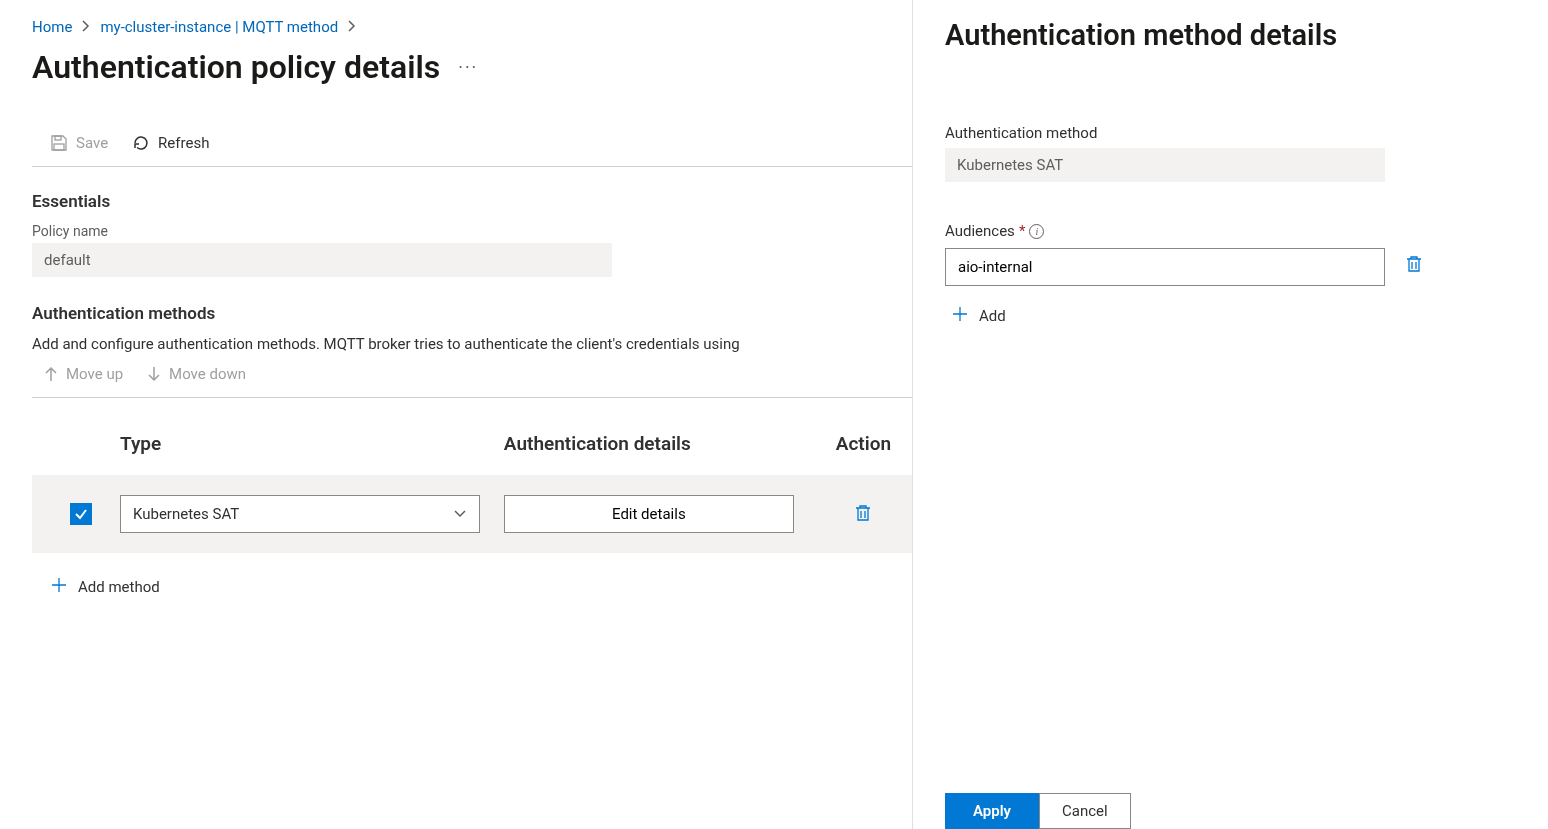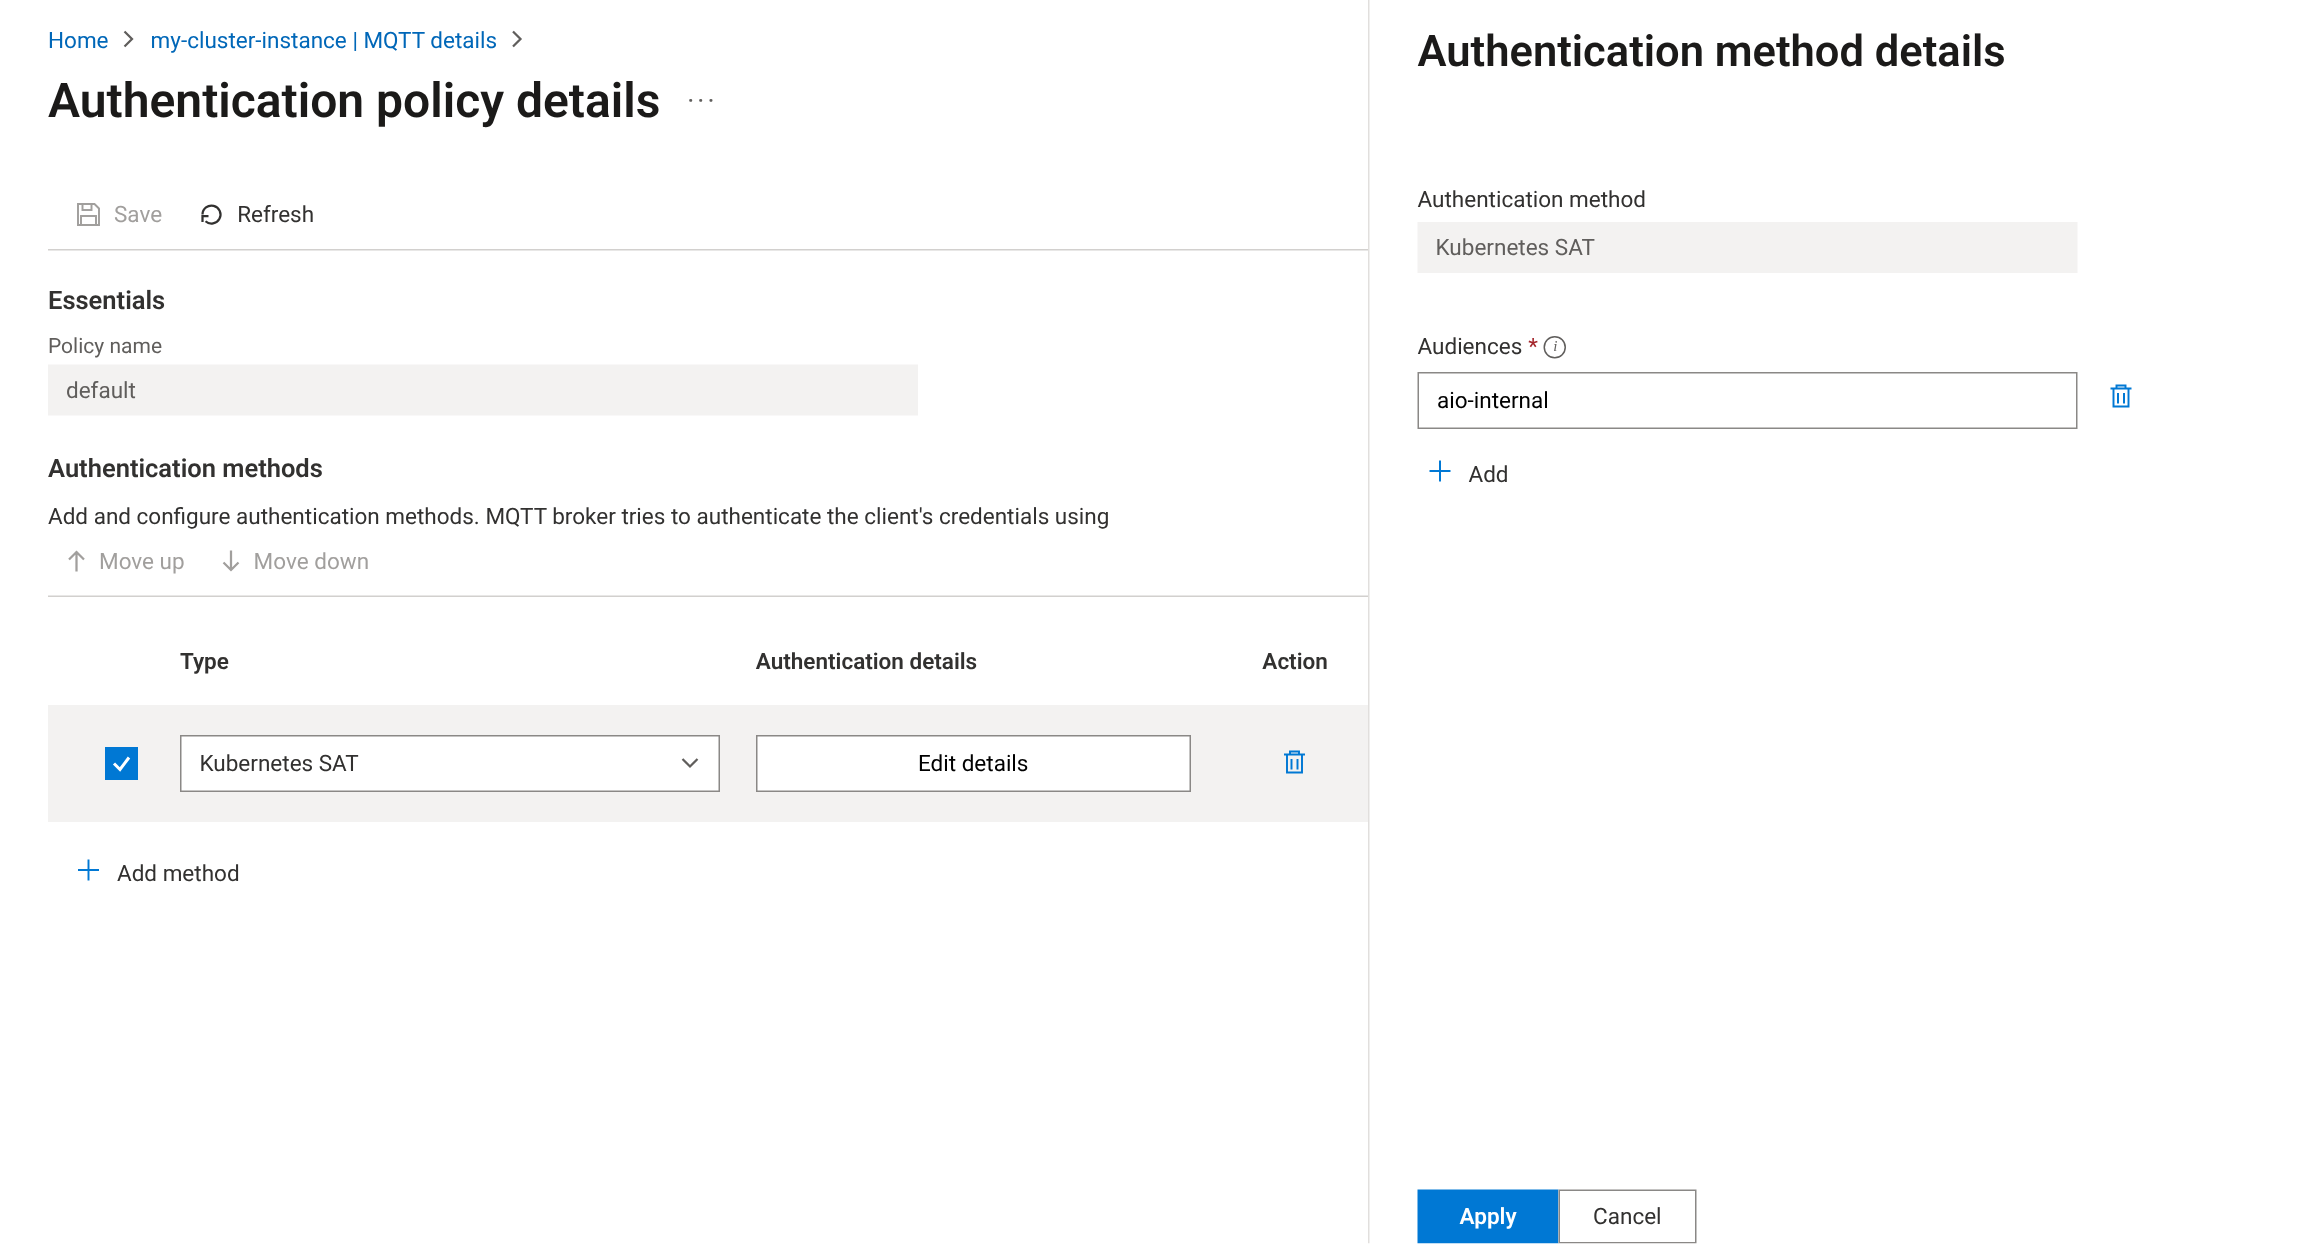--- a/index.html
+++ b/index.html
@@ -133,21 +133,21 @@
       color: #a19f9d;
       cursor: default;
     }
     .table-wrap {
       width: 100%;
     }
     .table-header {
       display: flex;
       padding: 10px 0 20px 0;
       font-weight: 600;
-      font-size: 15px;
+      font-size: 19px;
     }
     .col-check { width: 90px; padding-left: 18px; }
     .col-type { width: 395px; padding-left: 0; }
     .col-auth { width: 320px; text-align: left; }
     .col-action { width: 100px; text-align: center; }
     .table-row {
       display: flex;
       align-items: center;
       background: #f3f2f1;
       padding: 20px 0;
@@ -311,21 +311,21 @@
 
 <div class="container">
   <div class="main-panel">
     <div class="breadcrumb">
       <a>Home</a>
       <span class="sep">
         <svg width="8" height="12" viewBox="0 0 8 12">
             <path d="M1 1 L6 6 L1 11" stroke="#605e5c" stroke-width="1.5" fill="none"></path>
           </svg>
       </span>
-      <a>my-cluster-instance | MQTT details</a>
+      <a>my-cluster-instance | MQTT method</a>
       <span class="sep">
         <svg width="8" height="12" viewBox="0 0 8 12">
             <path d="M1 1 L6 6 L1 11" stroke="#605e5c" stroke-width="1.5" fill="none"></path>
           </svg>
       </span>
     </div>
 
     <div class="page-title-row">
       <h1 class="page-title">Authentication policy details</h1>
       <span class="more-dots">···</span>

